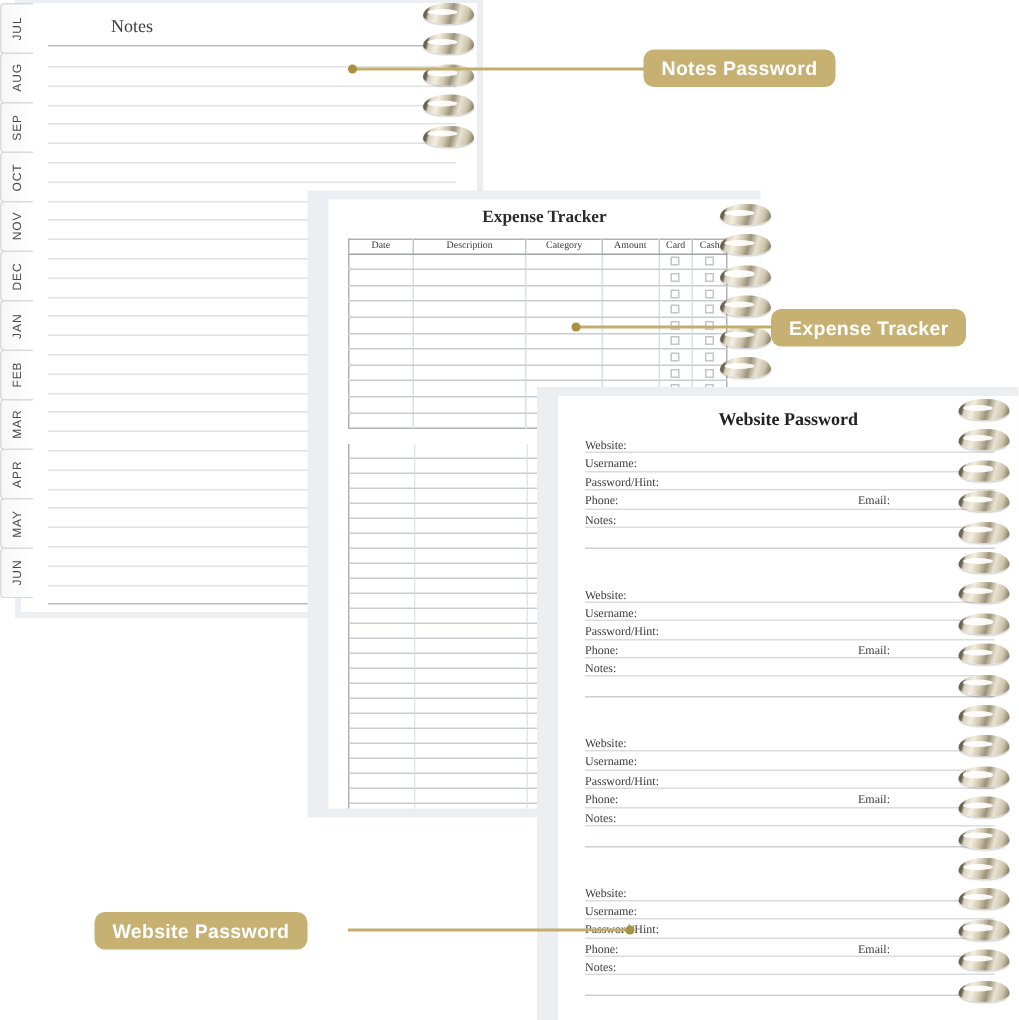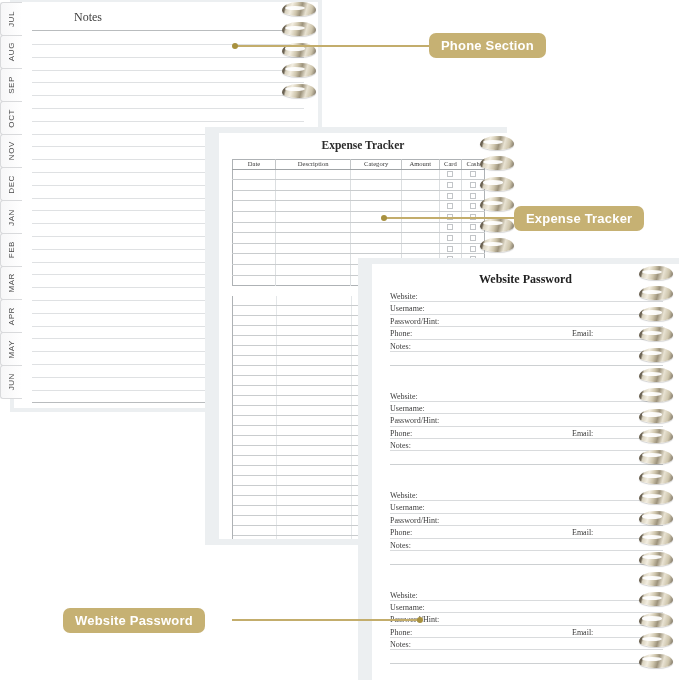--- a/index.html
+++ b/index.html
@@ -649,21 +649,21 @@
       <div class="ring" style="height: 14px; top: 285.6px;"></div>
       <div class="ring" style="height: 14px; top: 306px;"></div>
       <div class="ring" style="height: 14px; top: 326.4px;"></div>
       <div class="ring" style="height: 14px; top: 346.8px;"></div>
       <div class="ring" style="height: 14px; top: 367.2px;"></div>
       <div class="ring" style="height: 14px; top: 387.6px;"></div>
     </div>
 
   <div class="leader-dot" style="left:232px;top:43px;"></div>
   <div class="leader" style="left:235px;top:45px;width:196px;"></div>
-  <div class="pill" style="left:429px;top:33px;height:25px;">Phone Section</div>
+  <div class="pill" style="left:429px;top:33px;height:25px;">Notes Password</div>
 
   <div class="leader-dot" style="left:381px;top:215px;"></div>
   <div class="leader" style="left:384px;top:217px;width:132px;"></div>
   <div class="pill" style="left:514px;top:206px;height:25px;">Expense Tracker</div>
 
   <div class="leader-dot" style="left:417px;top:617px;"></div>
   <div class="leader" style="left:232px;top:619px;width:188px;"></div>
   <div class="pill" style="left:63px;top:608px;height:25px;">Website Password</div>
 
 </div>

